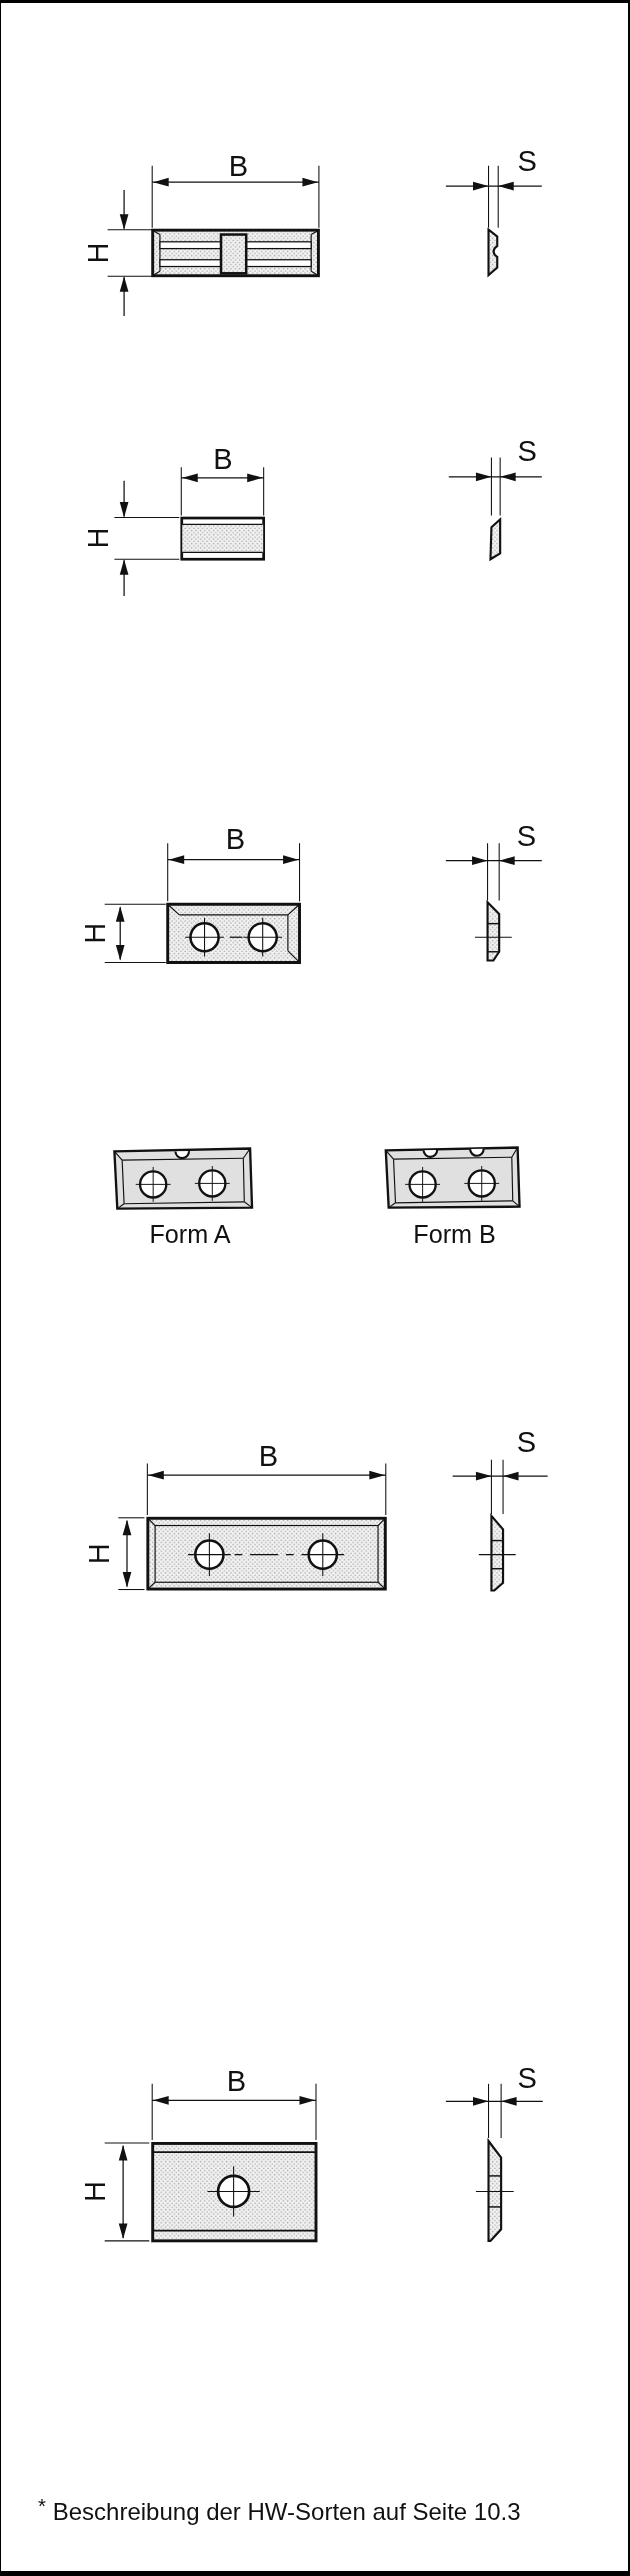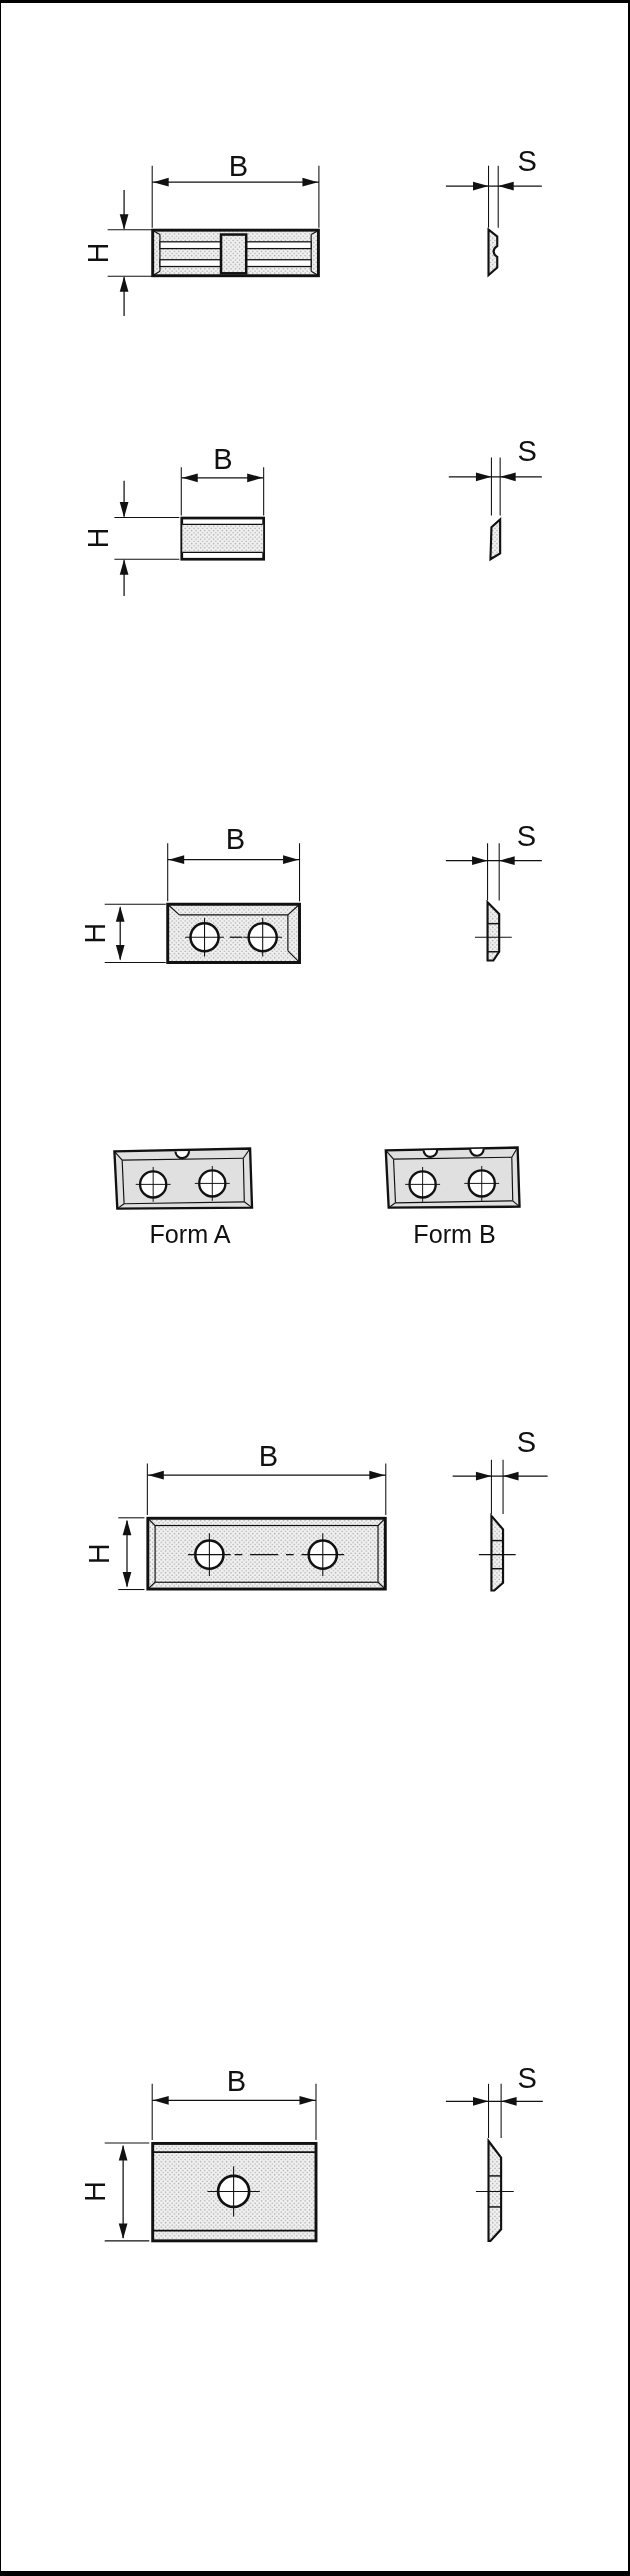--- a/index.html
+++ b/index.html
@@ -269,15 +269,18 @@
     <polygon points="503,2164 487,2159.5 487,2168.5" fill="#111" stroke="none"></polygon>
     <polygon points="516,2164 532,2159.5 532,2168.5" fill="#111" stroke="none"></polygon>
     <text class="dimtxt" x="543" y="2150" text-anchor="middle" stroke="none">S</text>
     <path d="M503,2205 L516,2222 L516,2296 L505,2308 L503,2308 Z" fill="url(#hatch)" stroke-width="2.2"></path>
     <line x1="503" y1="2241" x2="516" y2="2241" stroke-width="1.5"></line>
     <line x1="503" y1="2273" x2="516" y2="2273" stroke-width="1.5"></line>
     <line x1="490" y1="2257" x2="529" y2="2257" stroke-width="1.1"></line>
   </g>
 </svg>
 
-
+<div class="footnote">
+  <span class="star">*</span><span>Beschreibung der HW-Sorten auf Seite 10.3</span>
 </div>
 
+</div>
+
 
 </body></html>

